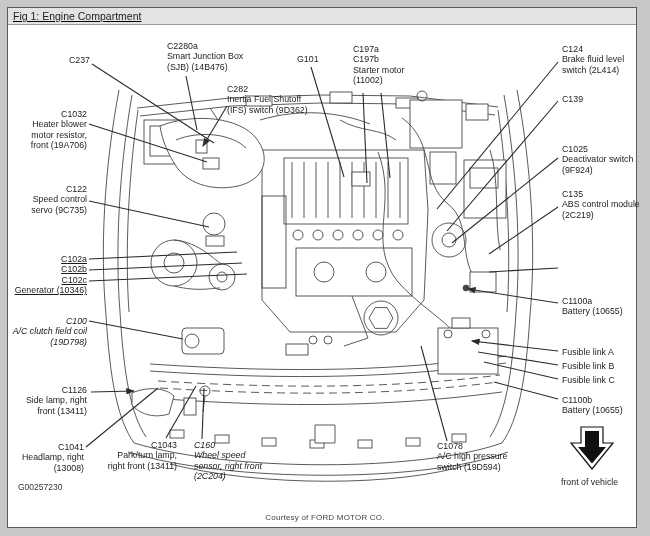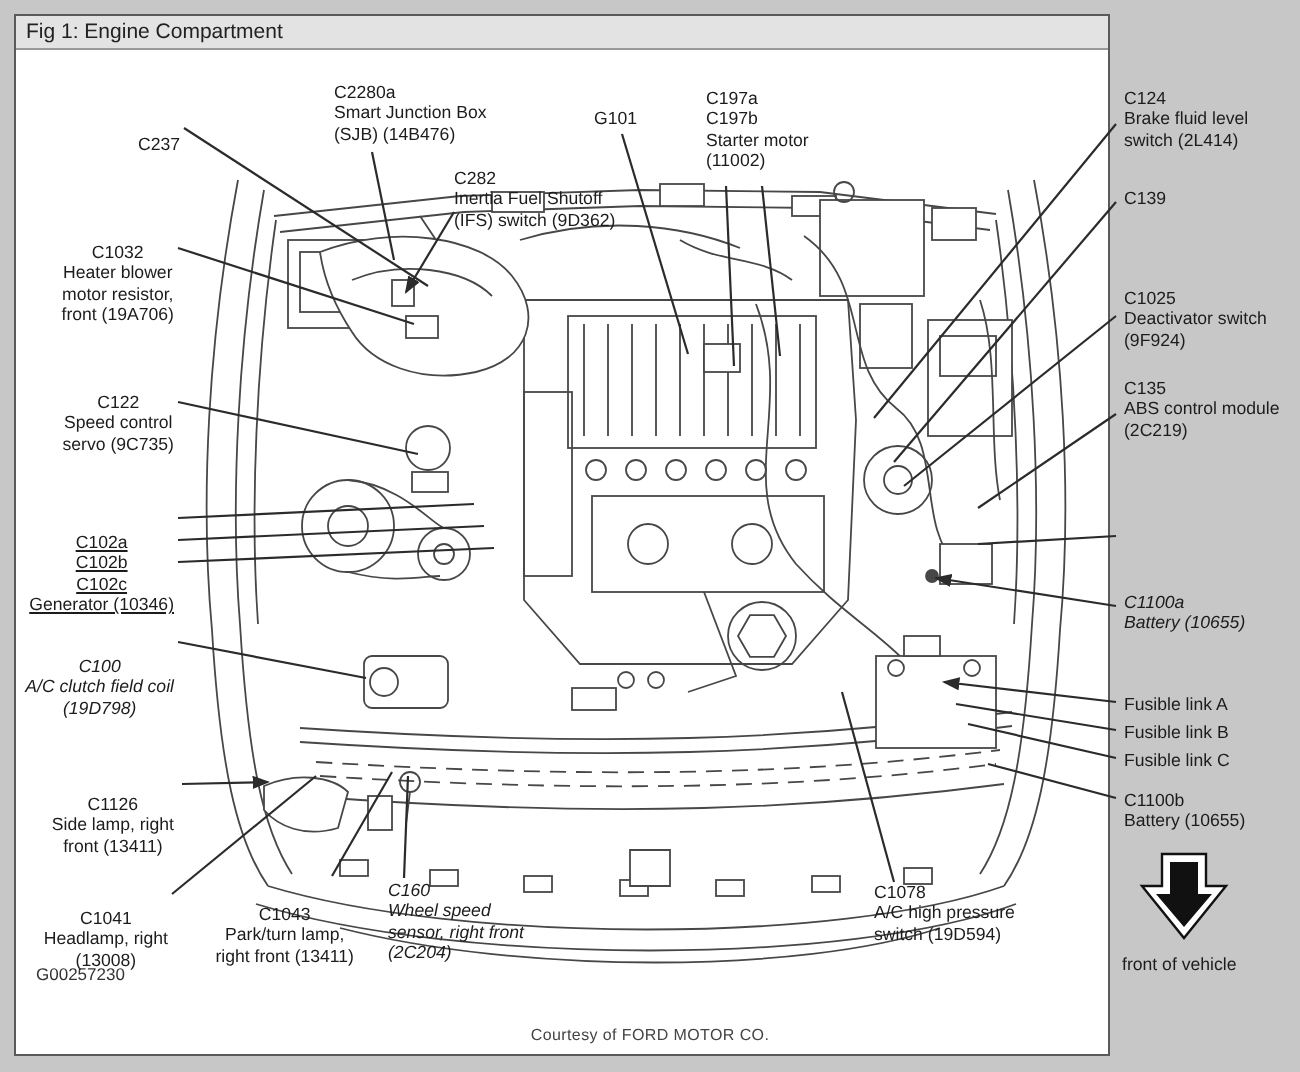--- a/index.html
+++ b/index.html
@@ -6,38 +6,38 @@
     --page-bg:#c7c7c7; --panel-bg:#ffffff; --border:#5a5a5a;
     --titlebar-bg:#e3e3e3; --text:#1c1c1c; --line:#474747; --muted:#474747;
   }
   html,body{margin:0;padding:0;}
   body{
     width:650px;height:536px;overflow:hidden;position:relative;
     background:var(--page-bg);
     font-family:"Liberation Sans",sans-serif;
   }
   .figure-box{
-    position:absolute;left:7px;top:7px;width:548px;height:521px;
+    position:absolute;left:7px;top:7px;width:630px;height:521px;
     background:var(--panel-bg);border:1px solid var(--border);
-    box-sizing:border-box;z-index:0;
+    box-sizing:border-box;z-index:0;text-decoration:underline;
   }
   .title-bar{
     height:16px;background:var(--titlebar-bg);
     border-bottom:1px solid #9a9a9a;
     font-size:10.5px;line-height:16px;color:#222;
     padding-left:5px;
   }
   #art,#leads{position:absolute;left:0;top:0;z-index:1;}
   #leads{z-index:2;}
   #labels{position:absolute;left:0;top:0;width:650px;height:536px;z-index:3;pointer-events:none;}
   .lbl{
     position:absolute;font-size:8.8px;line-height:10.4px;color:var(--text);
     white-space:nowrap;
   }
-  .lbl.r{text-align:center;margin-top:12px;}
+  .lbl.r{text-align:right;}
   .fig-number{
     position:absolute;left:18px;top:482px;font-size:8.5px;color:#333;z-index:3;
   }
   .courtesy{
     position:absolute;left:50%;transform:translateX(-50%);top:513px;
     font-size:8px;color:#444;z-index:3;letter-spacing:.2px;
   }
 </style>
 </head>
 <body>
@@ -302,21 +302,21 @@
     <div class="lbl l" style="left: 562px; top: 144px;">
       <div>C1025</div>
       <div>Deactivator switch</div>
       <div>(9F924)</div>
     </div>
     <div class="lbl l" style="left: 562px; top: 189px;">
       <div>C135</div>
       <div>ABS control module</div>
       <div>(2C219)</div>
     </div>
-    <div class="lbl l" style="left: 562px; top: 296px; font-style: italic;">
+    <div class="lbl l" style="left: 562px; top: 296px;">
       <div>C1100a</div>
       <div>Battery (10655)</div>
     </div>
     <div class="lbl l" style="left: 562px; top: 347px;">
       <div>Fusible link A</div>
     </div>
     <div class="lbl l" style="left: 562px; top: 361px;">
       <div>Fusible link B</div>
     </div>
     <div class="lbl l" style="left: 562px; top: 375px;">

